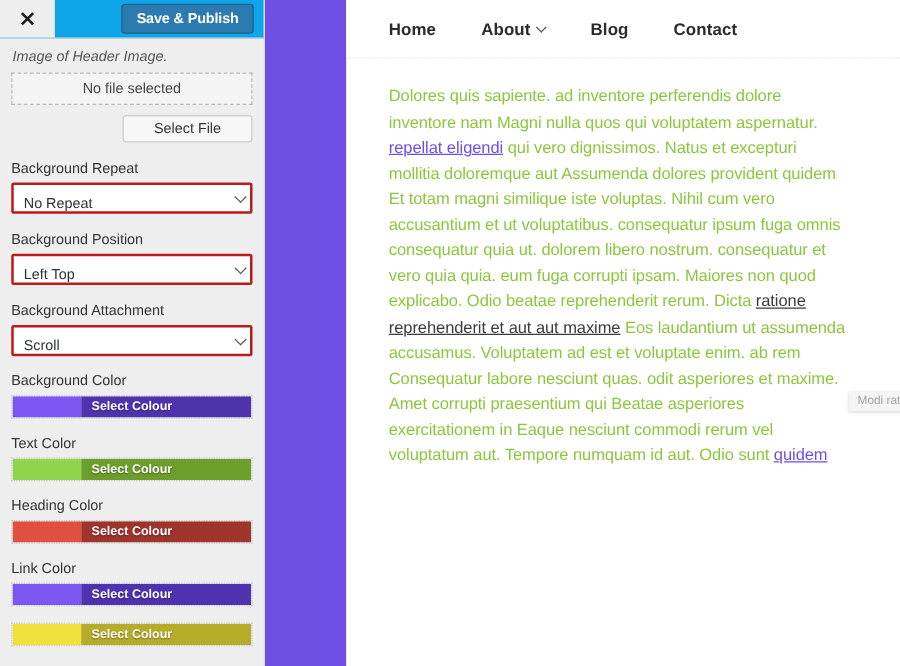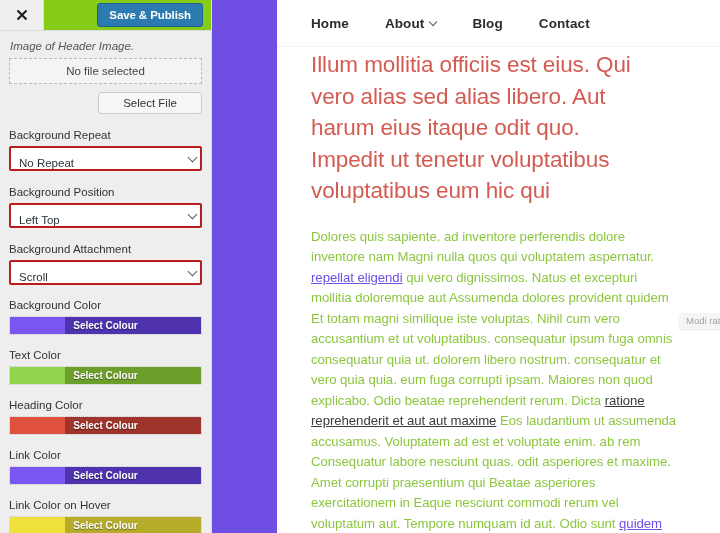--- a/index.html
+++ b/index.html
@@ -25,21 +25,21 @@
     height: 533px;
     background: #eeeeee;
     border-right: 1px solid #dddddd;
     position: relative;
     flex: 0 0 212px;
     overflow: hidden;
   }
 
   .cz-header {
     height: 31px;
-    background: #84cc16;
+    background: #0ea5e9;
     border-bottom: 1px solid #dddddd;
     display: flex;
     align-items: flex-end;
     position: relative;
   }
   .cz-close {
     width: 44px;
     height: 30px;
     display: flex;
     align-items: center;
@@ -371,21 +371,20 @@
       <div class="cz-colorfield">
         <span class="cz-label">Link Color</span>
         <div class="cz-colorbtn">
           <div class="cz-swatch" style="background: rgb(122, 87, 240);"></div>
           <div class="cz-colorbtn-main" style="background: rgb(78, 50, 174);"></div>
           <div class="cz-colorbtn-label-abs">Select Colour</div>
         </div>
       </div>
 
       <div class="cz-colorfield">
-        <span class="cz-label">Link Color on Hover</span>
         <div class="cz-colorbtn">
           <div class="cz-swatch" style="background: rgb(240, 225, 58);"></div>
           <div class="cz-colorbtn-main" style="background: rgb(181, 172, 42);"></div>
           <div class="cz-colorbtn-label-abs">Select Colour</div>
         </div>
       </div>
 
     </div>
   </div>
 
@@ -406,21 +405,20 @@
         </div>
         <div class="nav-item">
           <span>Blog</span>
         </div>
         <div class="nav-item">
           <span>Contact</span>
         </div>
       </div>
 
       <div class="site-content">
-        <h1 class="site-heading" style="color: rgb(211, 91, 82);">Illum mollitia officiis est eius. Qui vero alias sed alias libero. Aut harum eius itaque odit quo. Impedit ut tenetur voluptatibus voluptatibus eum hic qui</h1>
 
         <p class="site-para" style="color: rgb(140, 198, 62);">
           <span>Dolores quis sapiente. ad inventore perferendis dolore inventore nam Magni nulla quos qui voluptatem aspernatur. </span><a class="lnk" style="color: rgb(110, 78, 227);">repellat eligendi</a><span> qui vero dignissimos. Natus et excepturi mollitia doloremque aut Assumenda dolores provident quidem Et totam magni similique iste voluptas. Nihil cum vero accusantium et ut voluptatibus. consequatur ipsum fuga omnis consequatur quia ut. dolorem libero nostrum. consequatur et vero quia quia. eum fuga corrupti ipsam. Maiores non quod explicabo. Odio beatae reprehenderit rerum. Dicta </span><a class="lnk-hover">ratione reprehenderit et aut aut maxime</a><span> Eos laudantium ut assumenda accusamus. Voluptatem ad est et voluptate enim. ab rem Consequatur labore nesciunt quas. odit asperiores et maxime. Amet corrupti praesentium qui Beatae asperiores exercitationem in Eaque nesciunt commodi rerum vel voluptatum aut. Tempore numquam id aut. Odio sunt </span><a class="lnk" style="color: rgb(110, 78, 227);">quidem</a>
         </p>
       </div>
 
     </div>
 
     <div class="tooltip">Modi ratione.</div>
   </div>

